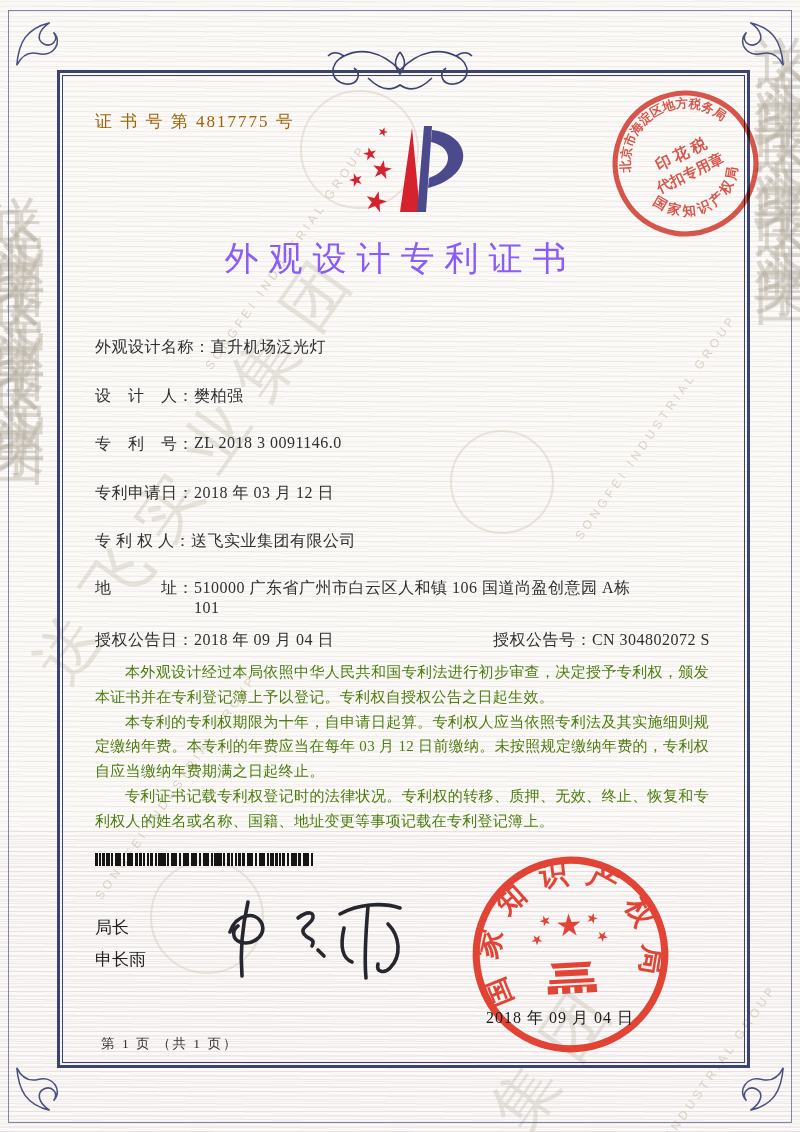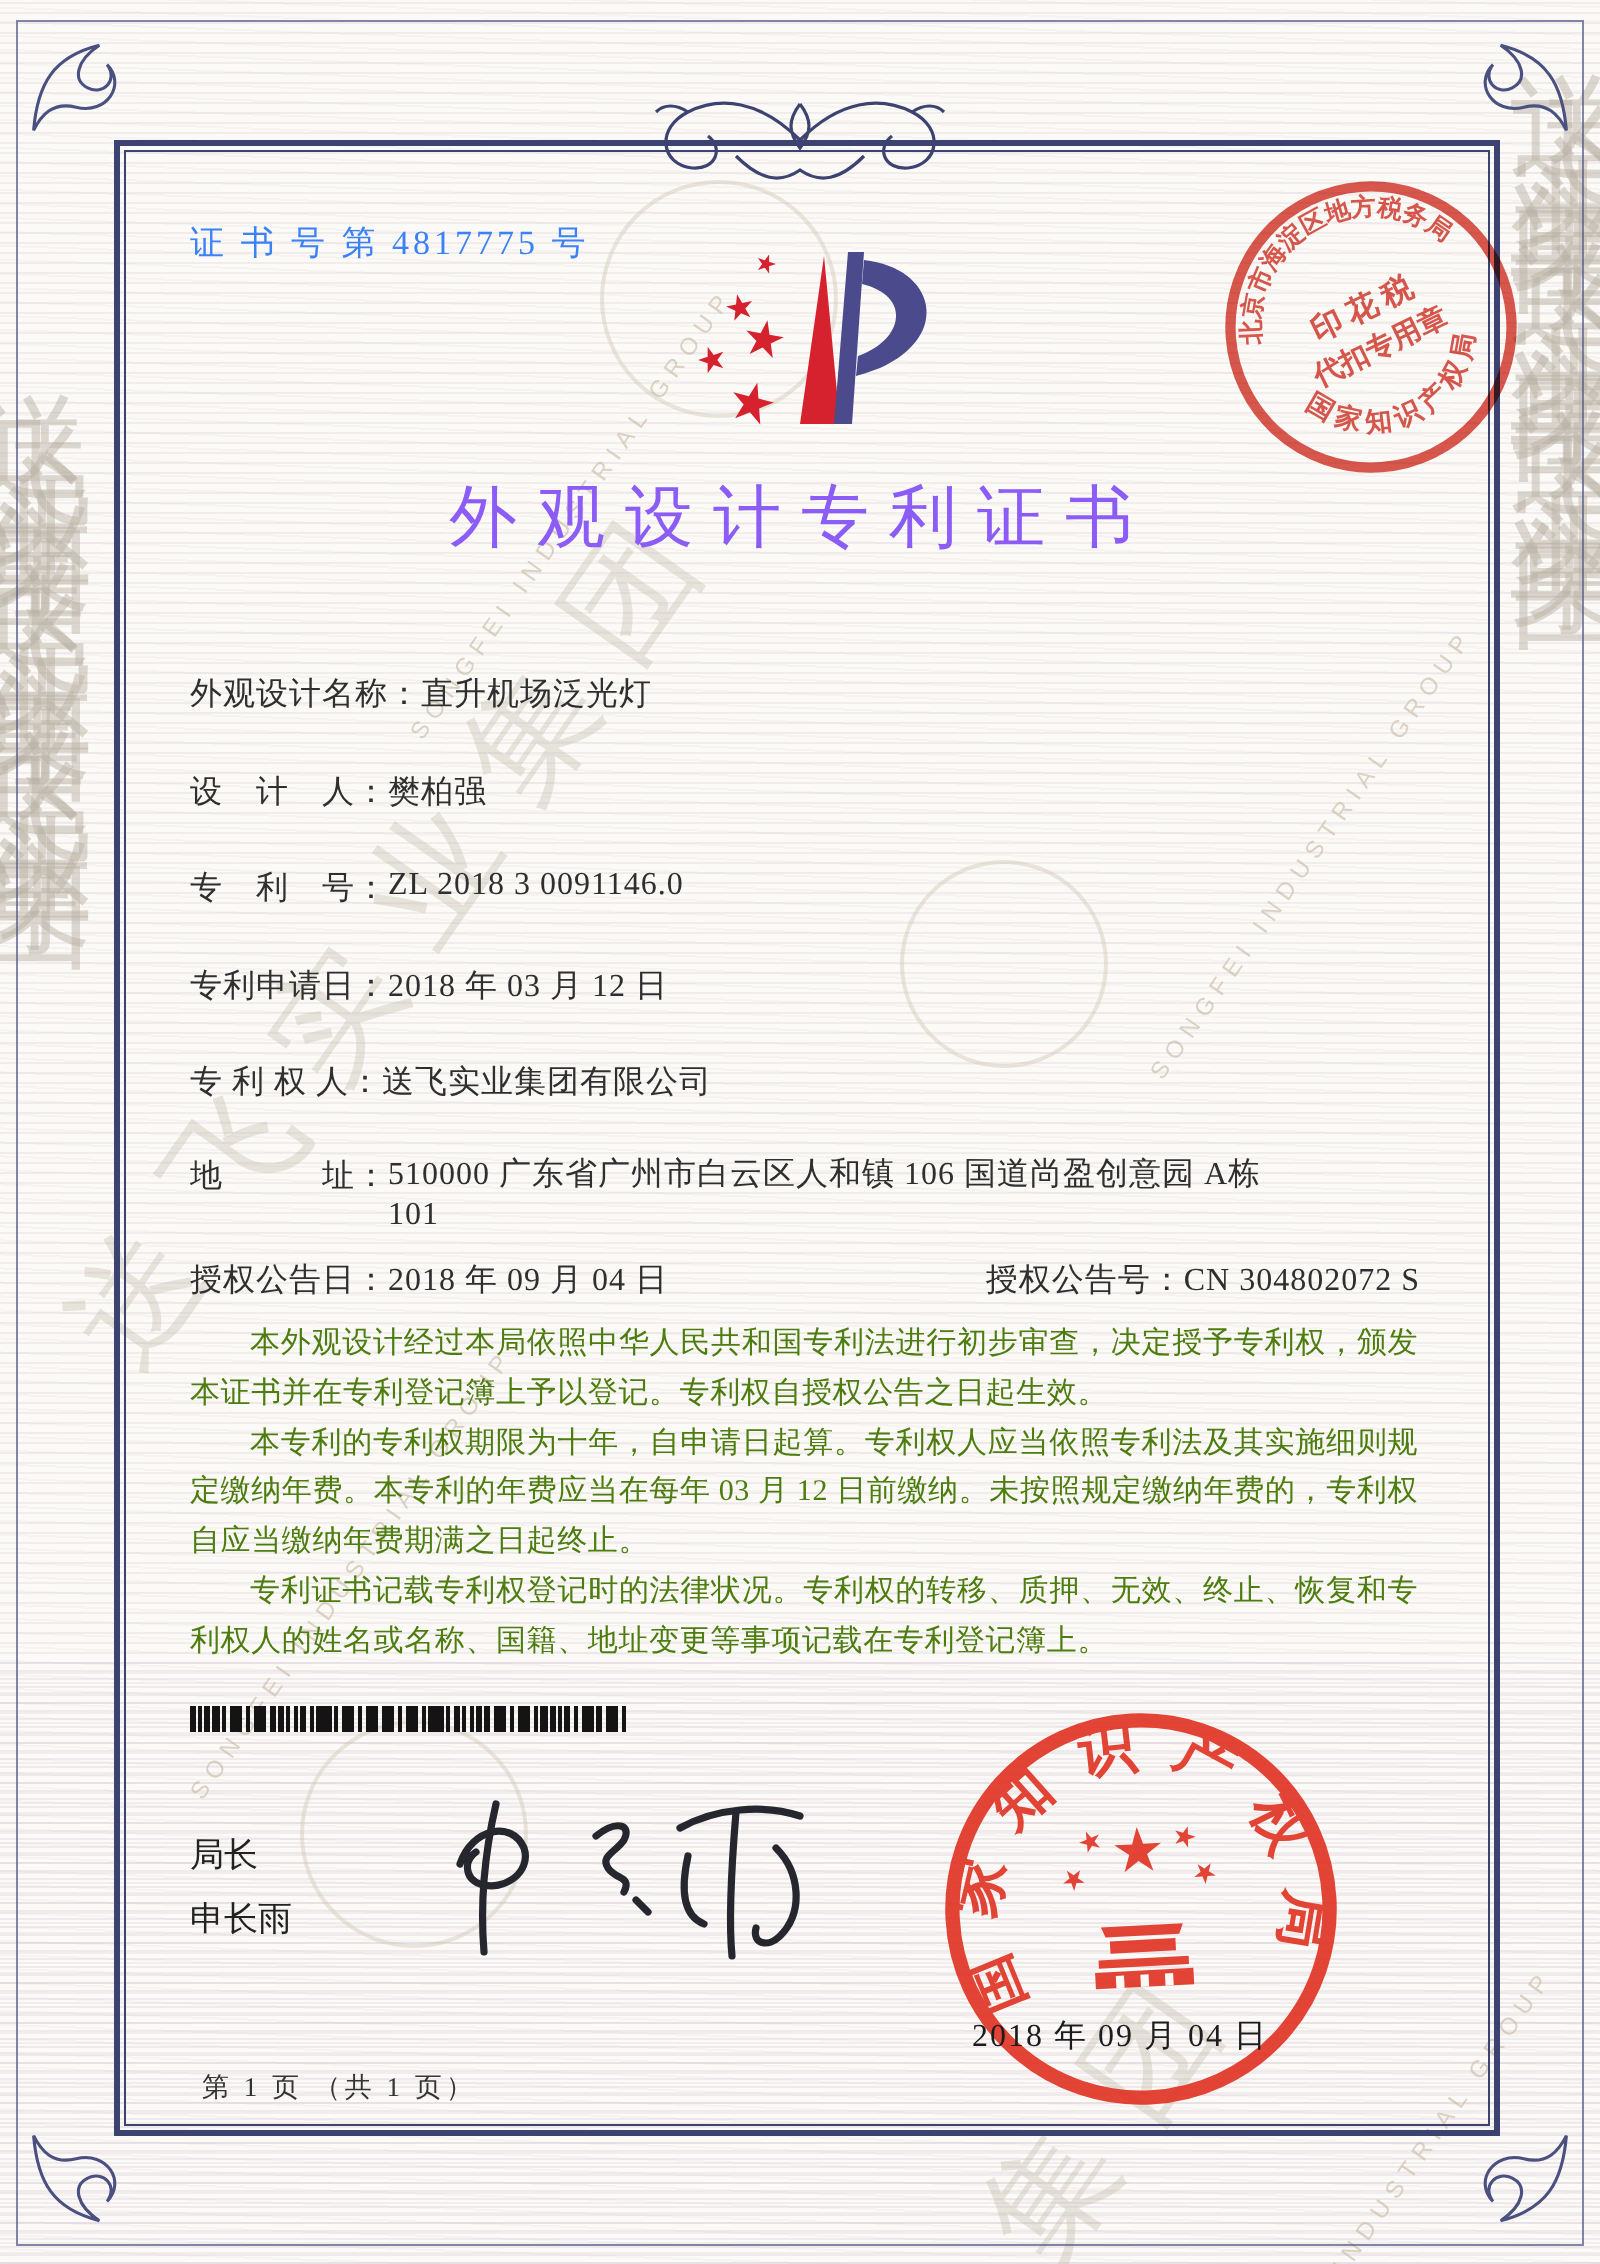--- a/index.html
+++ b/index.html
@@ -36,21 +36,21 @@
   .inner-frame::after{ content:""; position:absolute; inset:2px; border:1px solid #3d4370;}
   .corner-orn{ position:absolute; z-index:2; width:58px; height:58px; pointer-events:none;}
   .orn-tl{ left:11px; top:13px;}
   .orn-tr{ right:11px; top:13px; transform:scaleX(-1);}
   .orn-bl{ left:11px; bottom:12px; transform:scaleY(-1);}
   .orn-br{ right:11px; bottom:12px; transform:scale(-1,-1);}
   .top-orn{ position:absolute; left:310px; top:44px; width:180px; height:52px; z-index:3; pointer-events:none;}
 
   
   .content{ position:absolute; inset:0; z-index:4;}
-  .cert-no{ position:absolute; left:95px; top:110px; font-size:17px; letter-spacing:2px; color:#3b82f6;}
+  .cert-no{ position:absolute; left:95px; top:110px; font-size:17px; letter-spacing:2px; color:#a16207;}
   .logo{ position:absolute; left:336px; top:118px; width:146px; height:102px;}
   .doc-title{ position:absolute; left:57px; top:236px; width:687px; text-align:center;
     font-size:34px; letter-spacing:10px; color:#8b5cf6; font-weight:500;}
   .fields{ position:absolute; left:95px; top:0; width:615px; font-size:16px;}
   .frow{ position:absolute; display:flex; white-space:nowrap; letter-spacing:.5px;}
   .frow .lbl{ flex:none;}
   .frow .val{ white-space:normal;}
   .row-addr .val{ width:447px; line-height:20px;}
   .grant-row{ position:absolute; left:0; top:630px; width:615px; display:flex; justify-content:space-between; letter-spacing:.5px; font-size:16px;}
   .paras{ position:absolute; left:95px; top:660px; width:614px; font-size:15px; line-height:24.8px; text-align:justify; color:#4d7c0f;}

